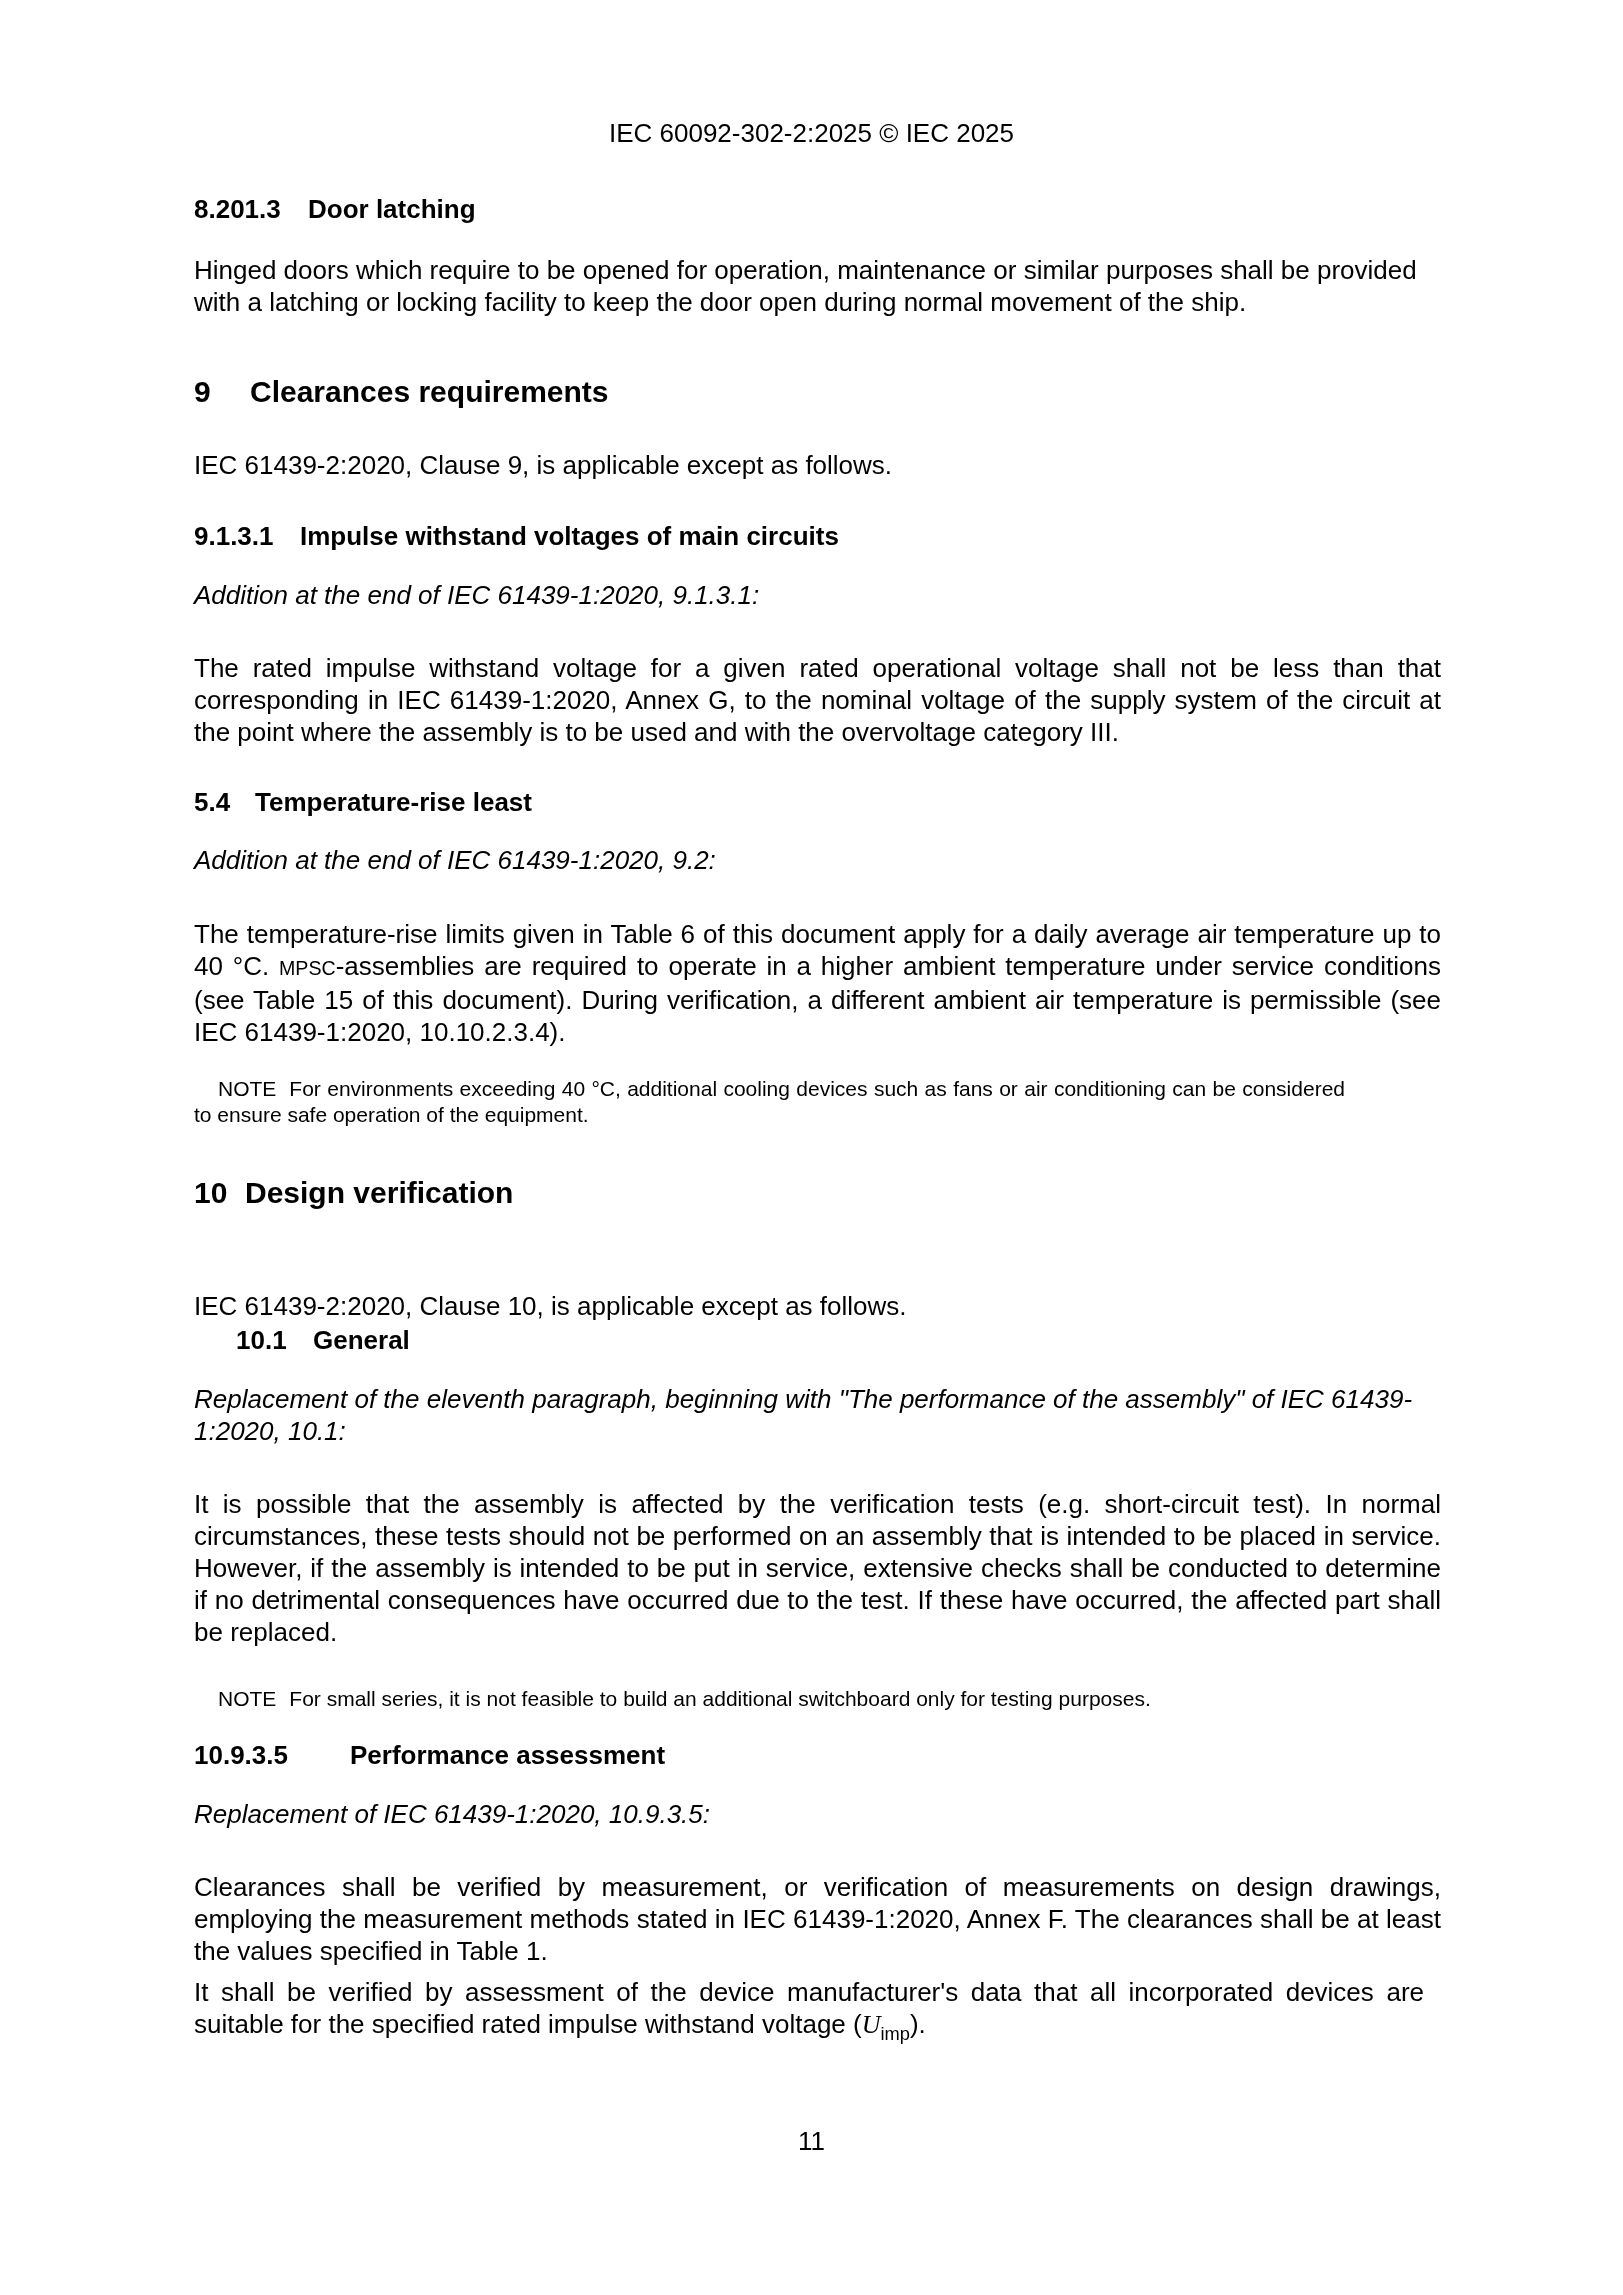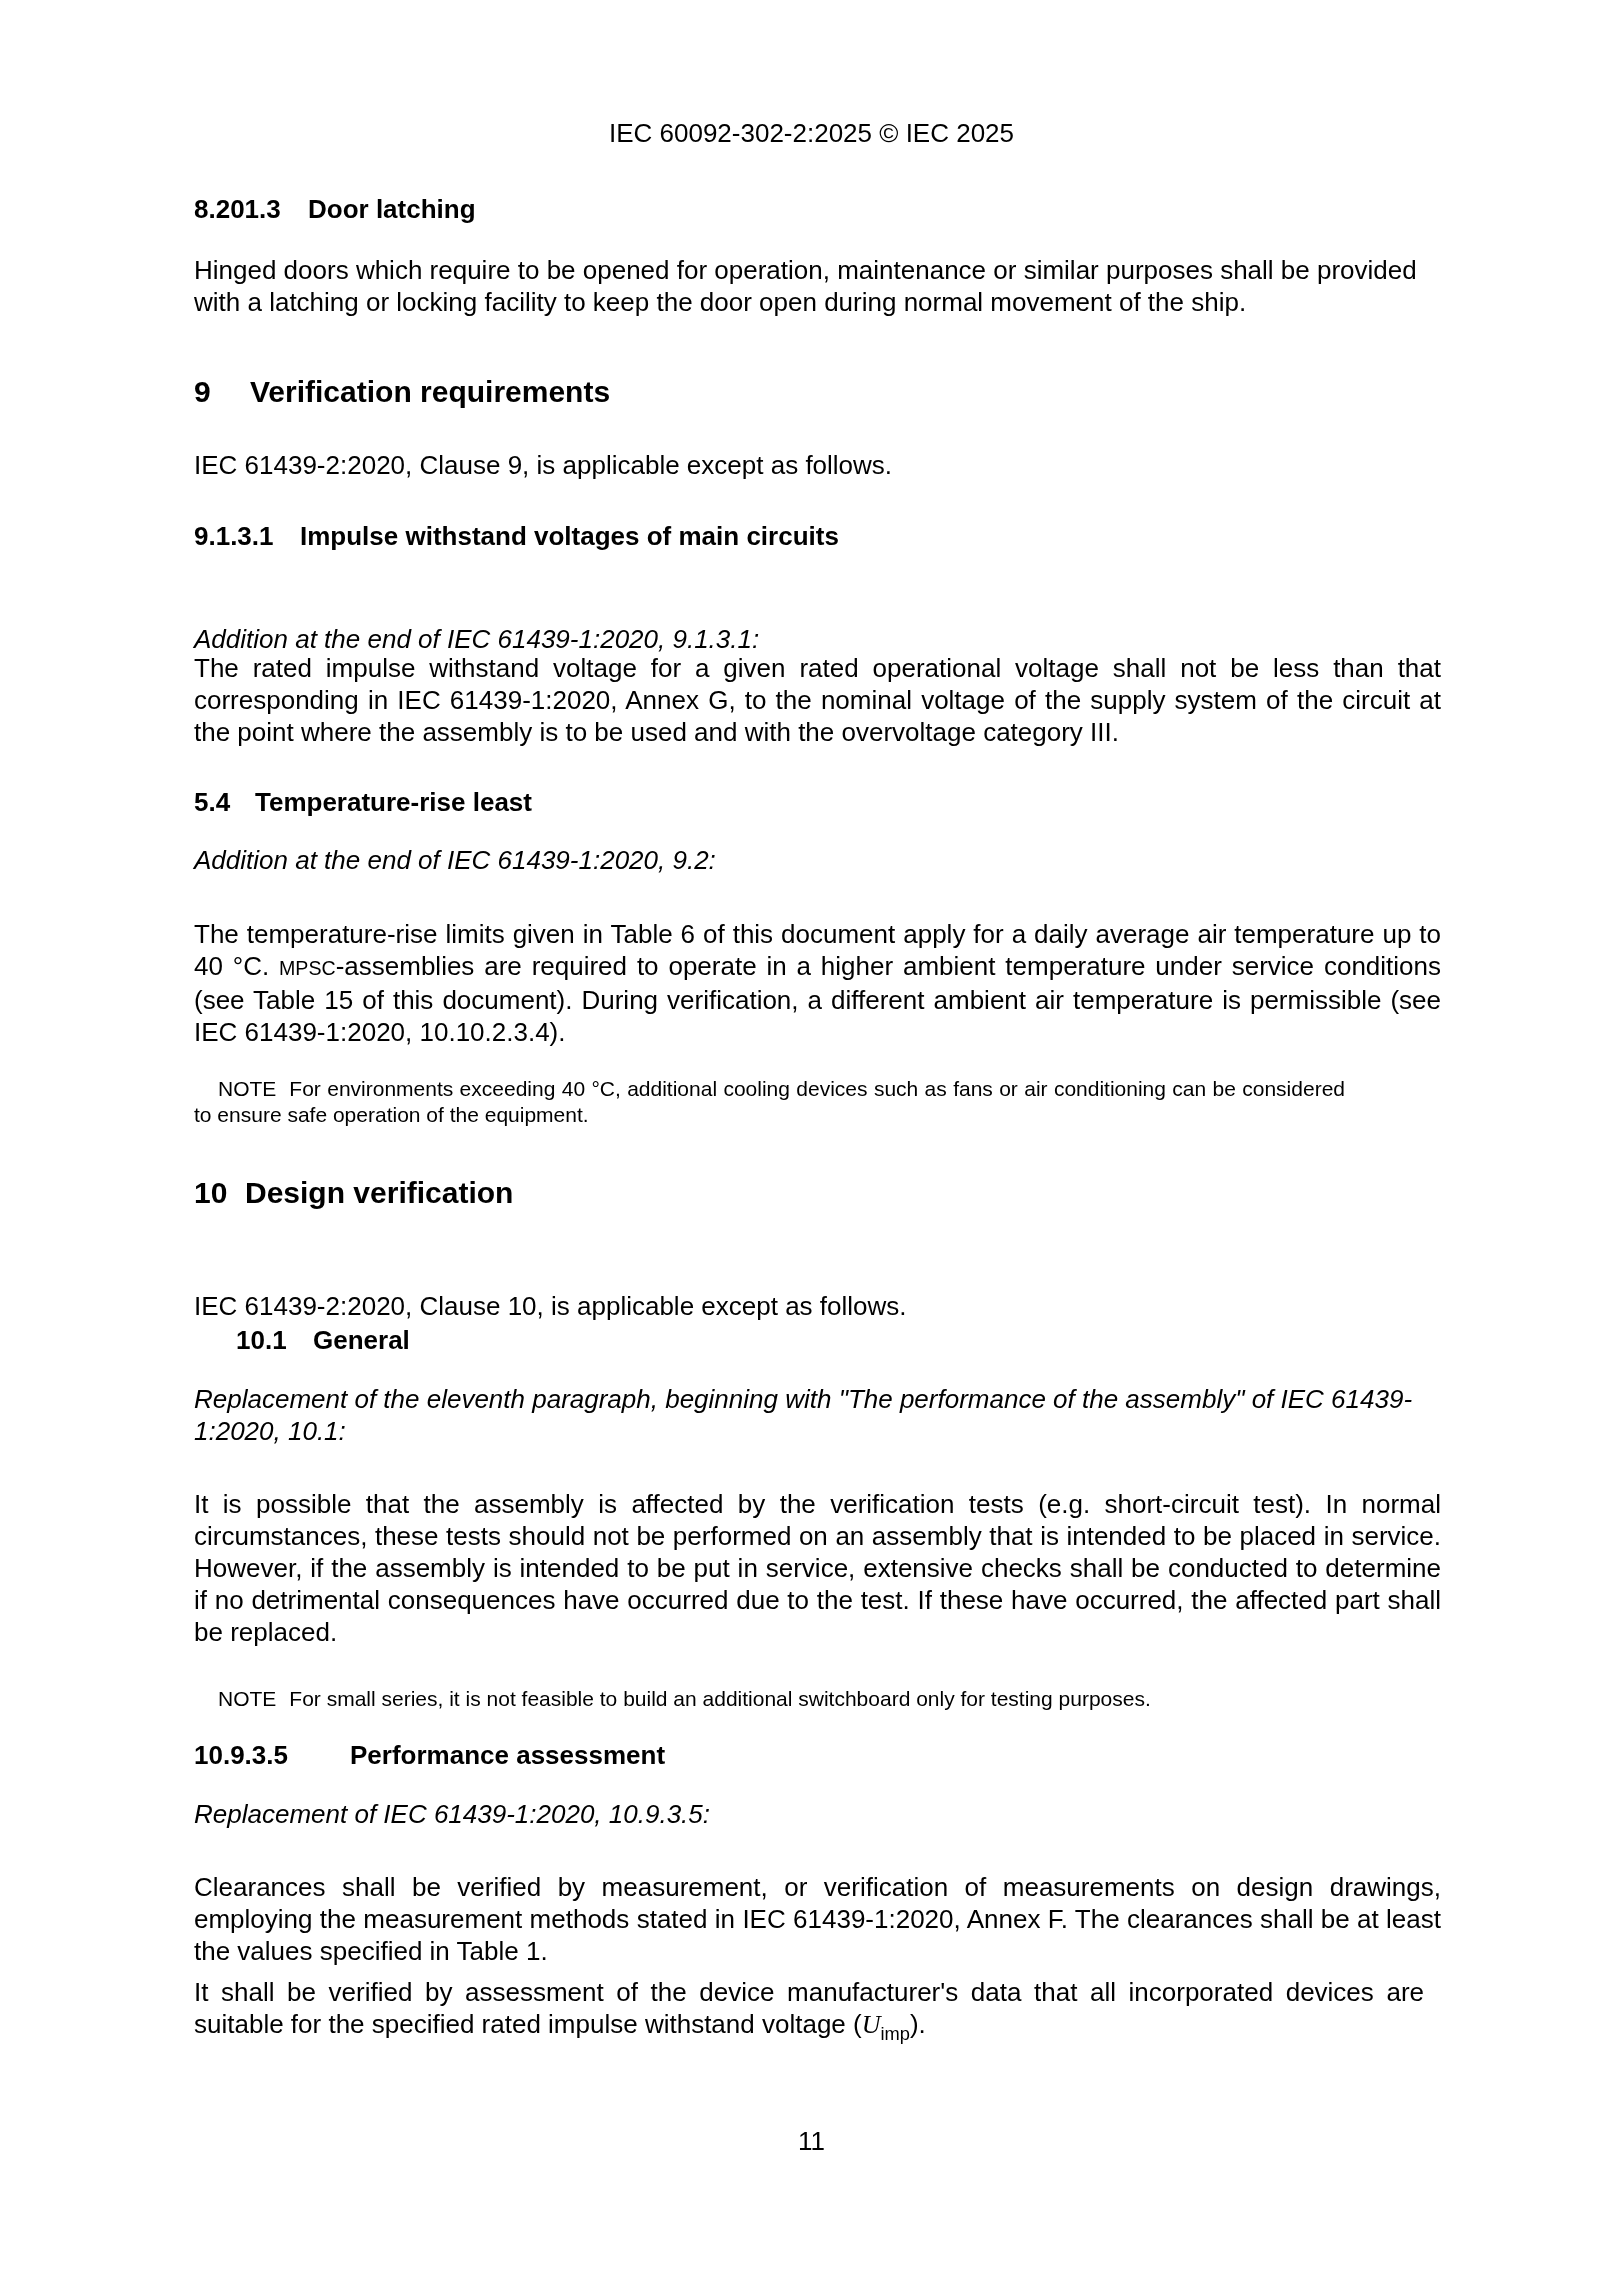--- a/index.html
+++ b/index.html
@@ -34,28 +34,28 @@
 <div class="running-header">IEC 60092-302-2:2025 © IEC 2025</div>
 
 <div class="page">
 
   <div class="blk h-sub" style="top:194px;">
     <span class="num" style="width:114px;">8.201.3</span><span>Door latching</span>
   </div>
   <div class="blk p last-left" style="top:254px; text-align-last:left;">Hinged doors which require to be opened for operation, maintenance or similar purposes shall be provided with a latching or locking facility to keep the door open during normal movement of the ship.</div>
 
   <div class="blk h-main" style="top:373px;">
-    <span class="num" style="width:56px;">9</span><span>Verification requirements</span>
+    <span class="num" style="width:56px;">9</span><span>Clearances requirements</span>
   </div>
   <div class="blk p" style="top:449px;">IEC 61439-2:2020, Clause 9, is applicable except as follows.</div>
 
   <div class="blk h-sub" style="top:521px;">
     <span class="num" style="width:106px;">9.1.3.1</span><span>Impulse withstand voltages of main circuits</span>
   </div>
-  <div class="blk it" style="top:579px;margin-top:44px;">Addition at the end of IEC 61439-1:2020, 9.1.3.1:</div>
+  <div class="blk it" style="top:579px;">Addition at the end of IEC 61439-1:2020, 9.1.3.1:</div>
   <div class="blk p" style="top:652px; text-align-last:left;">The rated impulse withstand voltage for a given rated operational voltage shall not be less than that corresponding in IEC 61439-1:2020, Annex G, to the nominal voltage of the supply system of the circuit at the point where the assembly is to be used and with the overvoltage category III.</div>
 
   <div class="blk h-sub" style="top:787px;">
     <span class="num" style="width:61px;">5.4</span><span>Temperature-rise least</span>
   </div>
   <div class="blk it" style="top:844px;">Addition at the end of IEC 61439-1:2020, 9.2:</div>
   <div class="blk p" style="top:918px; text-align-last:left;">
     <span>The temperature-rise limits given in Table 6 of this document apply for a daily average air temperature up to 40 °C. </span><span style="font-size:19.6px;">MPSC</span><span>-assemblies are required to operate in a higher ambient temperature under service conditions (see Table 15 of this document). During verification, a different ambient air temperature is permissible (see IEC 61439-1:2020, 10.10.2.3.4).</span>
   </div>
   <div class="blk note" style="top:1076px; width:1151px; text-align-last:left;">

